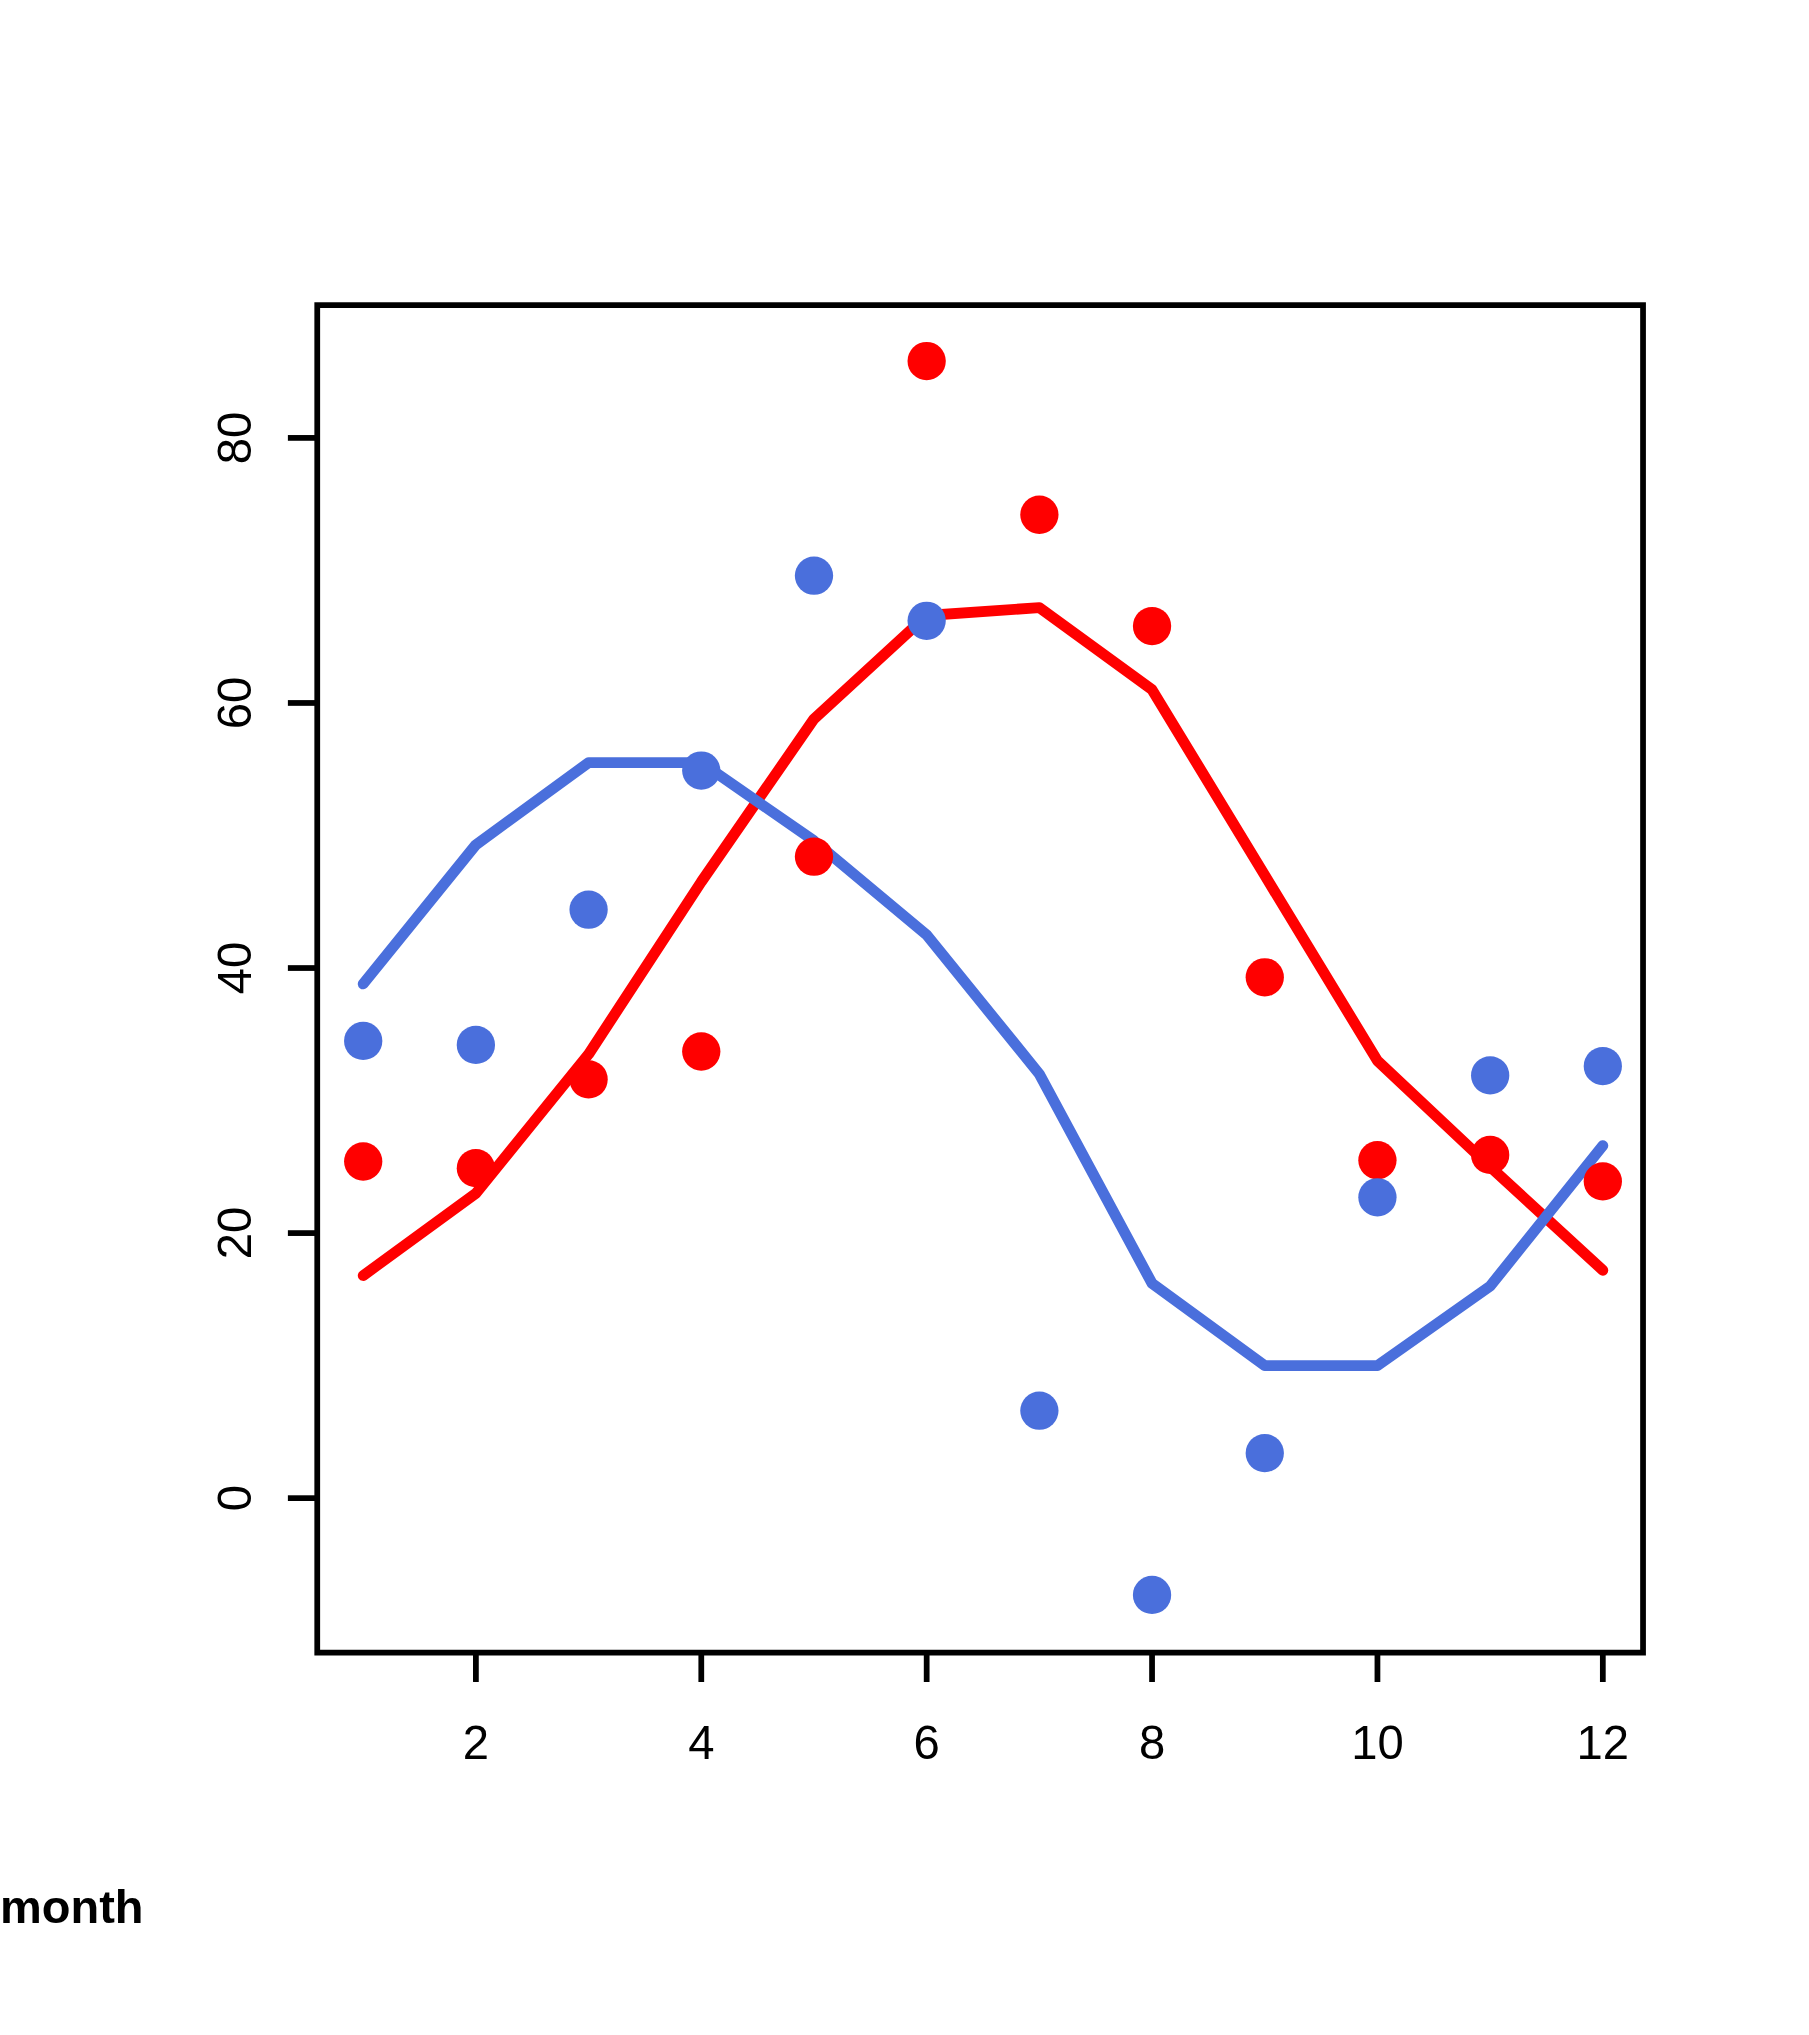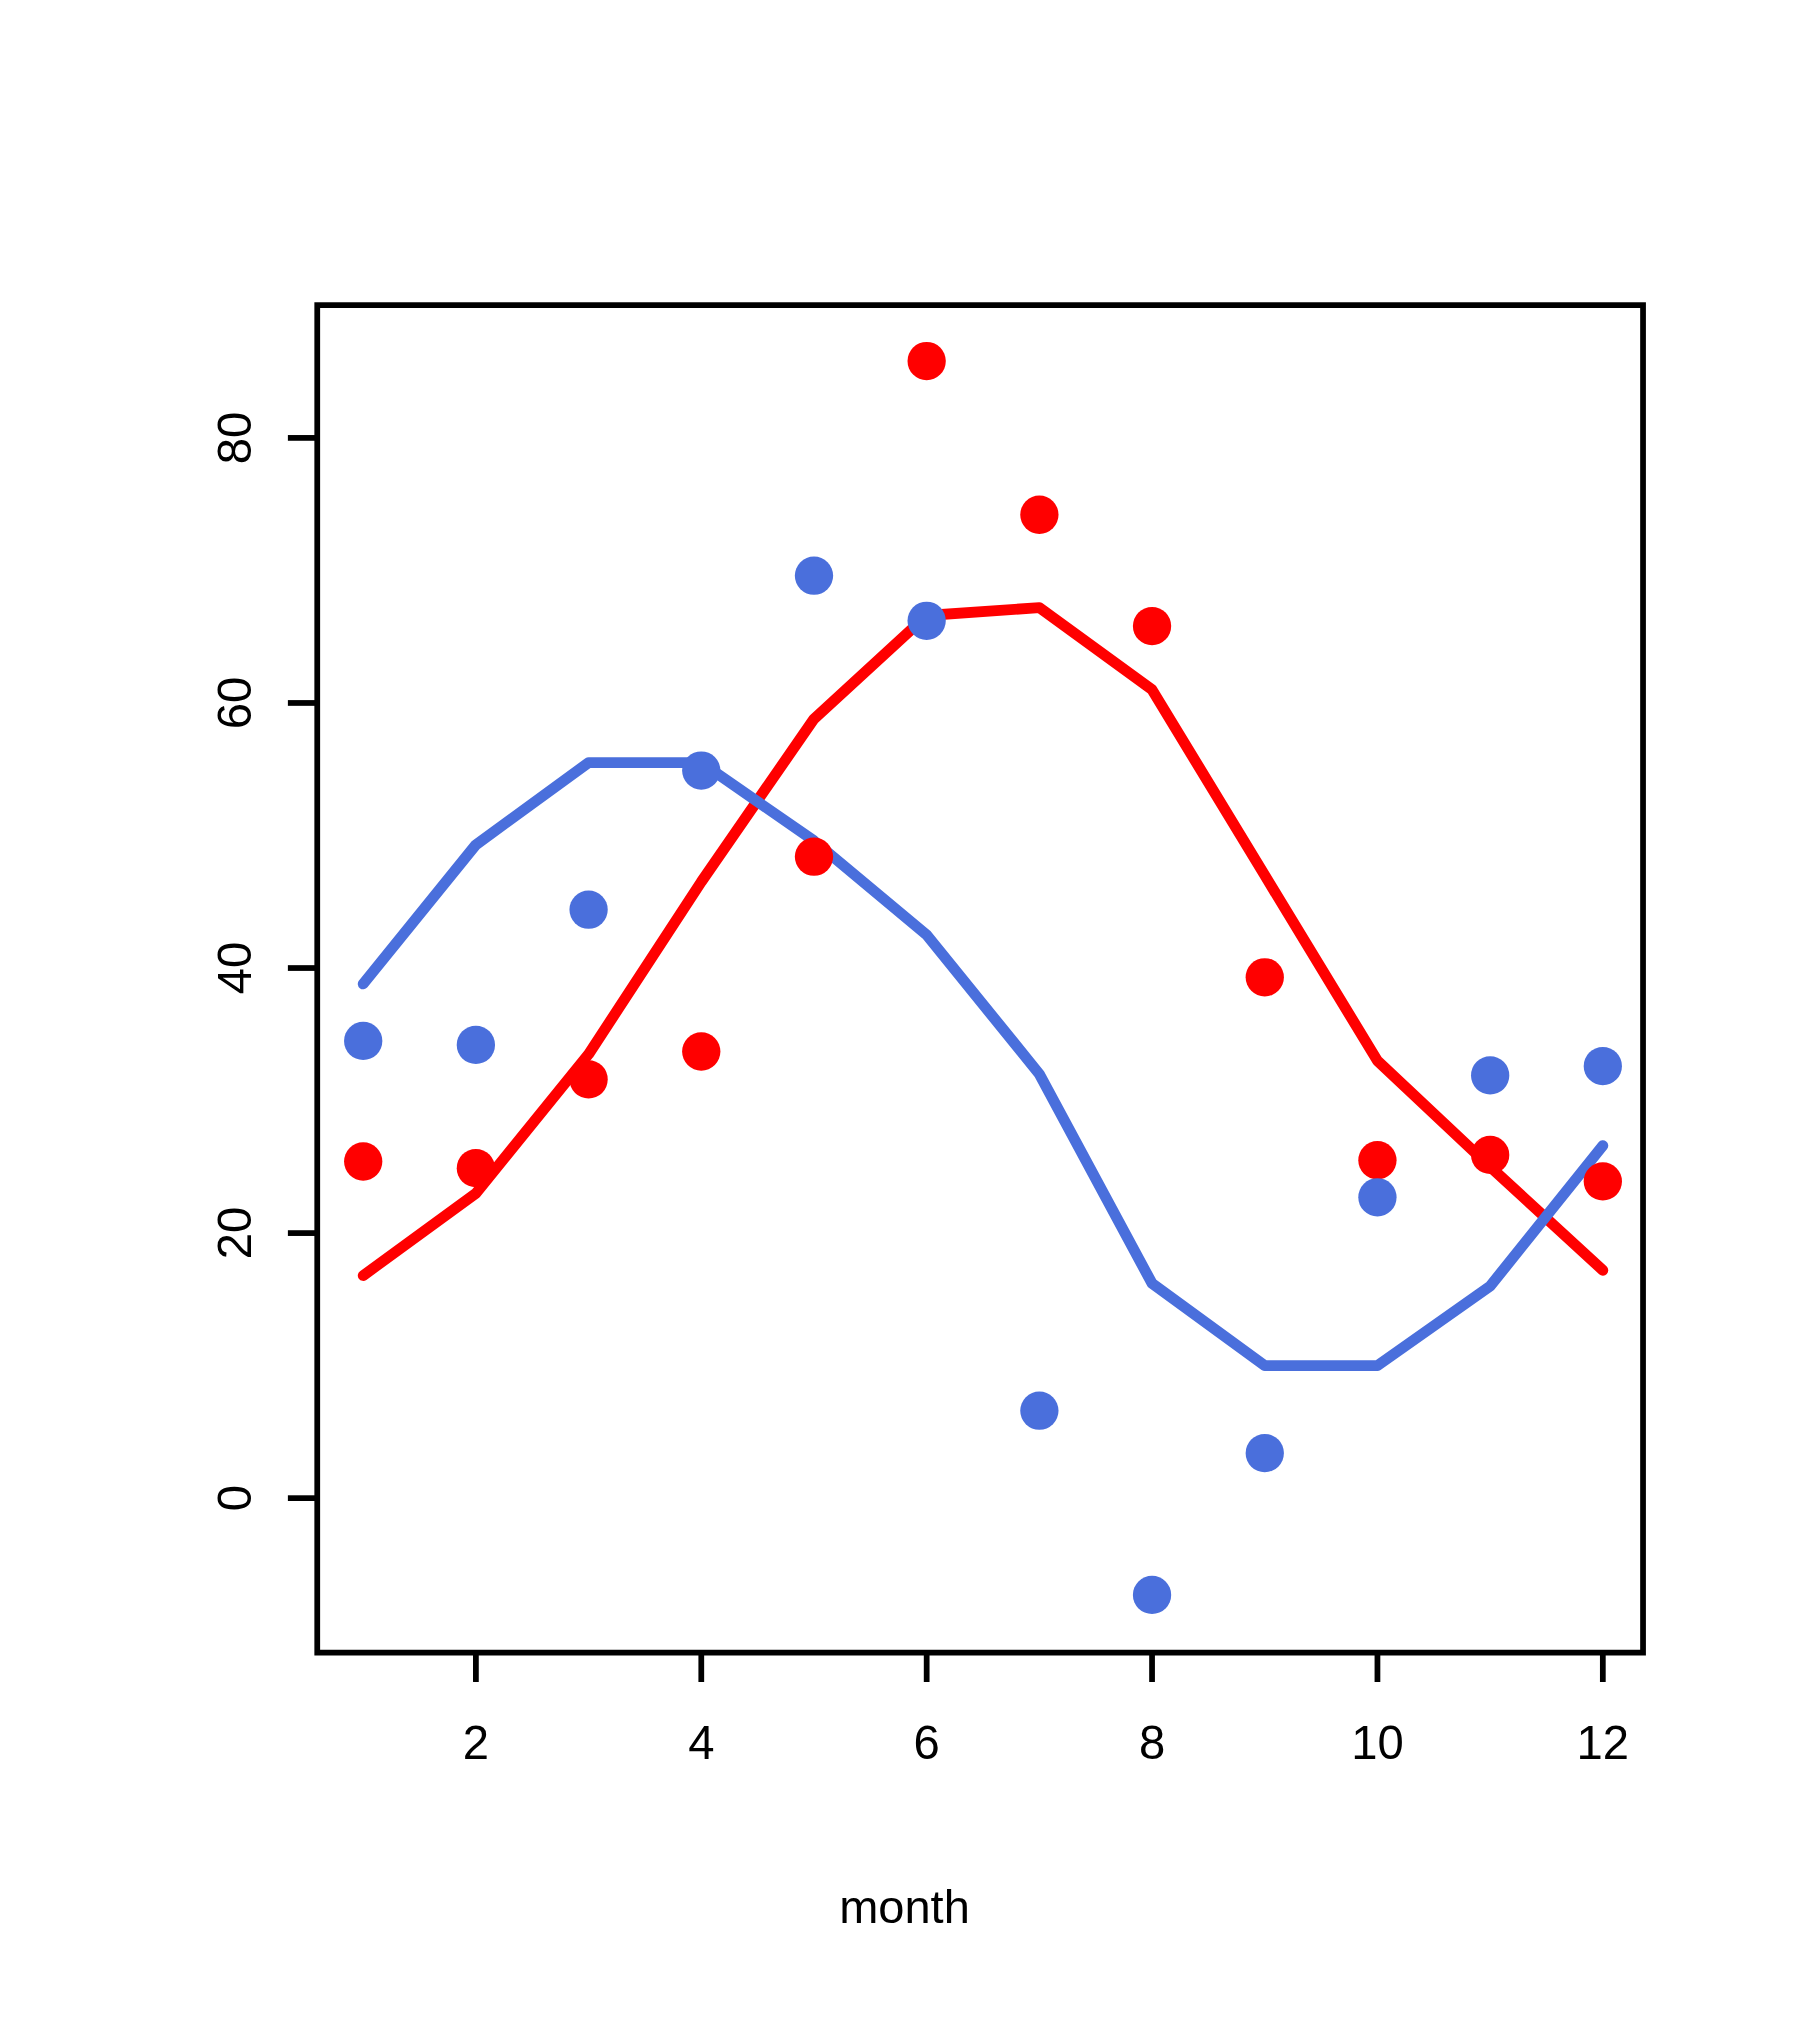--- a/index.html
+++ b/index.html
@@ -18,23 +18,23 @@
     text-align:center;
     font-size:63px;
     font-weight:bold;
     letter-spacing:-0.6px;
     white-space:nowrap;
   }
   #x-axis-title{
     position:absolute;
     left:0;right:0;
     top:1906px;
-    text-align:center;
+    text-align:left;
     font-size:47px;
-    font-weight:normal;
+    font-weight:bold;
     transform:translateY(-50%);
   }
   svg#canvas{position:absolute;left:0;top:0;}
   .tick-label-x{
     font-family:"Liberation Sans", sans-serif;
     font-size:74px;
     text-anchor:middle;
     fill:#000;
   }
   .tick-label-y{

